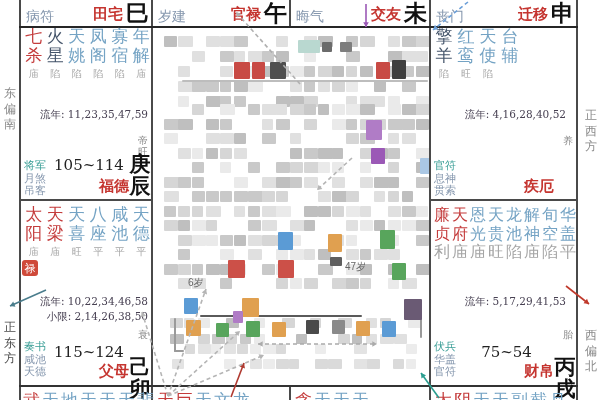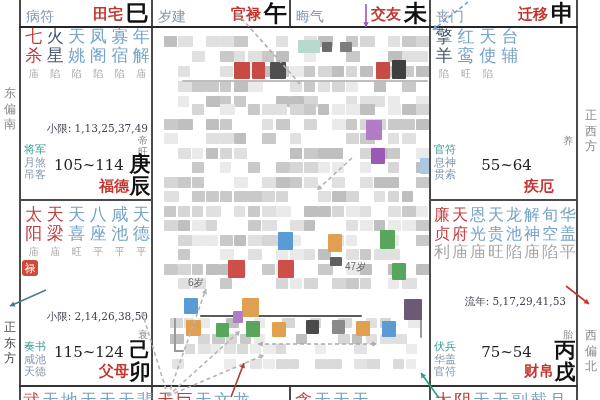--- a/index.html
+++ b/index.html
@@ -31,32 +31,32 @@
   .stars4 .starcol{width:22px;}
   .starcol span{font-size:17px;line-height:18.5px;font-weight:500;}
   .stars8 .starcol span{font-size:16px;}
   .starcol .st{font-size:10px;line-height:11px;margin-top:3px;font-weight:normal;}
   .ln{position:absolute;right:4px;font-family:"DejaVu Serif",serif;font-size:10.5px;color:#474052;}
   .cell-you .ln,.cell-xu .ln{right:11px;}
   .rowB .ln.l1{top:81px}.rowB .ln.l2{top:95px}
   .rowC .ln.l1{top:95px}.rowC .ln.l2{top:110px}
   .shalist{position:absolute;left:4px;font-size:11px;line-height:12.5px;color:#8496ad;}
   .shalist div:first-child{color:#3a9e96;}
-  .rowB .shalist{top:116px}.rowC .shalist{top:140px}
+  .rowB .shalist{top:132px}.rowC .shalist{top:140px}
   .range{position:absolute;left:30px;right:24px;text-align:center;
          font-family:"DejaVu Serif",serif;font-size:15px;color:#222;}
   .rowB .range{top:129px}.rowC .range{top:143px}
   .limit{position:absolute;right:23px;font-size:15px;font-weight:bold;color:#c53530;}
   .rowB .limit{top:150px}.rowC .limit{top:162px}
   .stage12{position:absolute;right:3px;width:12px;font-size:10px;line-height:11px;
            color:#8a8a8a;word-break:break-all;text-align:center;}
   .rowB .stage12{top:108px}.rowC .stage12{top:129px}
   .ganzhi{position:absolute;right:1px;width:22px;font-size:21px;line-height:22px;font-weight:bold;
           color:#111;word-break:break-all;text-align:center;}
-  .rowB .ganzhi{top:126px}.rowC .ganzhi{top:139px}
+  .rowB .ganzhi{top:126px}.rowC .ganzhi{top:156px}
   .hua{position:absolute;left:2px;top:60px;width:16px;height:16px;background:#cf4a3a;border-radius:3px;
        color:#fff;font-size:11px;line-height:16px;text-align:center;}
   
   .sliver{position:absolute;top:389px;white-space:nowrap;}
   .sliver span{display:inline-block;width:19px;font-size:17px;font-weight:500;text-align:center;}
   
   .tile{position:absolute;border-radius:1px;}
   .frag{position:absolute;font-size:10px;color:#666;}
   #arrows{position:absolute;left:0;top:0;pointer-events:none;}
 </style>
@@ -445,21 +445,21 @@
           <span style="color: rgb(116, 163, 196);">寡</span>
           <span style="color: rgb(116, 163, 196);">宿</span>
           <span class="st" style="color: rgb(165, 165, 165);">陷</span>
         </div>
         <div class="starcol">
           <span style="color: rgb(116, 163, 196);">年</span>
           <span style="color: rgb(116, 163, 196);">解</span>
           <span class="st" style="color: rgb(165, 165, 165);">庙</span>
         </div>
       </div>
-    <div class="ln l2">小限: 1,13,25,37,49</div>
+    <div class="ln l1">流年: 11,23,35,47,59</div>
     <div class="shalist">
         <div>将军</div>
         <div>月煞</div>
         <div>吊客</div>
       </div>
     <div class="range">105~114</div>
     <div class="limit">福德</div>
     <div class="stage12">帝旺</div>
     <div class="ganzhi">庚辰</div>
   </div>
@@ -491,20 +491,21 @@
           <span style="color: rgb(116, 163, 196);">池</span>
           <span class="st" style="color: rgb(165, 165, 165);">平</span>
         </div>
         <div class="starcol">
           <span style="color: rgb(116, 163, 196);">天</span>
           <span style="color: rgb(116, 163, 196);">德</span>
           <span class="st" style="color: rgb(165, 165, 165);">平</span>
         </div>
       </div>
     <div class="hua">禄</div>
+    <div class="ln l1">流年: 10,22,34,46,58</div>
     <div class="ln l2">小限: 2,14,26,38,50</div>
     <div class="shalist">
         <div>奏书</div>
         <div>咸池</div>
         <div>天德</div>
       </div>
     <div class="range">115~124</div>
     <div class="limit">父母</div>
     <div class="stage12">衰</div>
     <div class="ganzhi">己卯</div>
@@ -526,26 +527,26 @@
           <span style="color: rgb(116, 163, 196);">天</span>
           <span style="color: rgb(116, 163, 196);">使</span>
           <span class="st" style="color: rgb(165, 165, 165);">陷</span>
         </div>
         <div class="starcol">
           <span style="color: rgb(116, 163, 196);">台</span>
           <span style="color: rgb(116, 163, 196);">辅</span>
           <span class="st" style="color: rgb(165, 165, 165);"></span>
         </div>
       </div>
+    <div class="ln l1">流年: 4,16,28,40,52</div>
     <div class="shalist">
         <div>官符</div>
         <div>息神</div>
         <div>贯索</div>
       </div>
-    <div class="range">55~64</div>
     <div class="limit">疾厄</div>
     <div class="stage12">养</div>
   </div>
 
   <div class="cell cell-xu rowC">
     <div class="stars stars8">
         <div class="starcol">
           <span style="color: rgb(196, 60, 60);">廉</span>
           <span style="color: rgb(196, 60, 60);">贞</span>
           <span class="st" style="color: rgb(165, 165, 165);">利</span>

